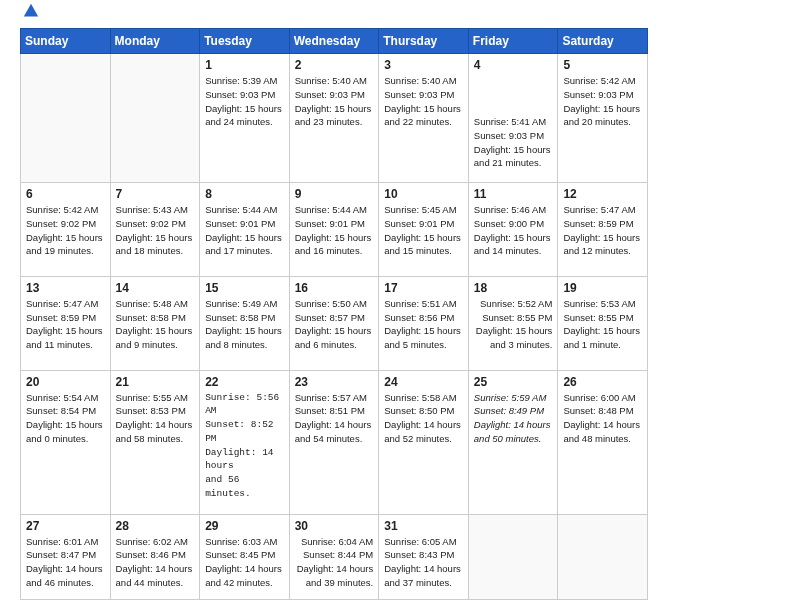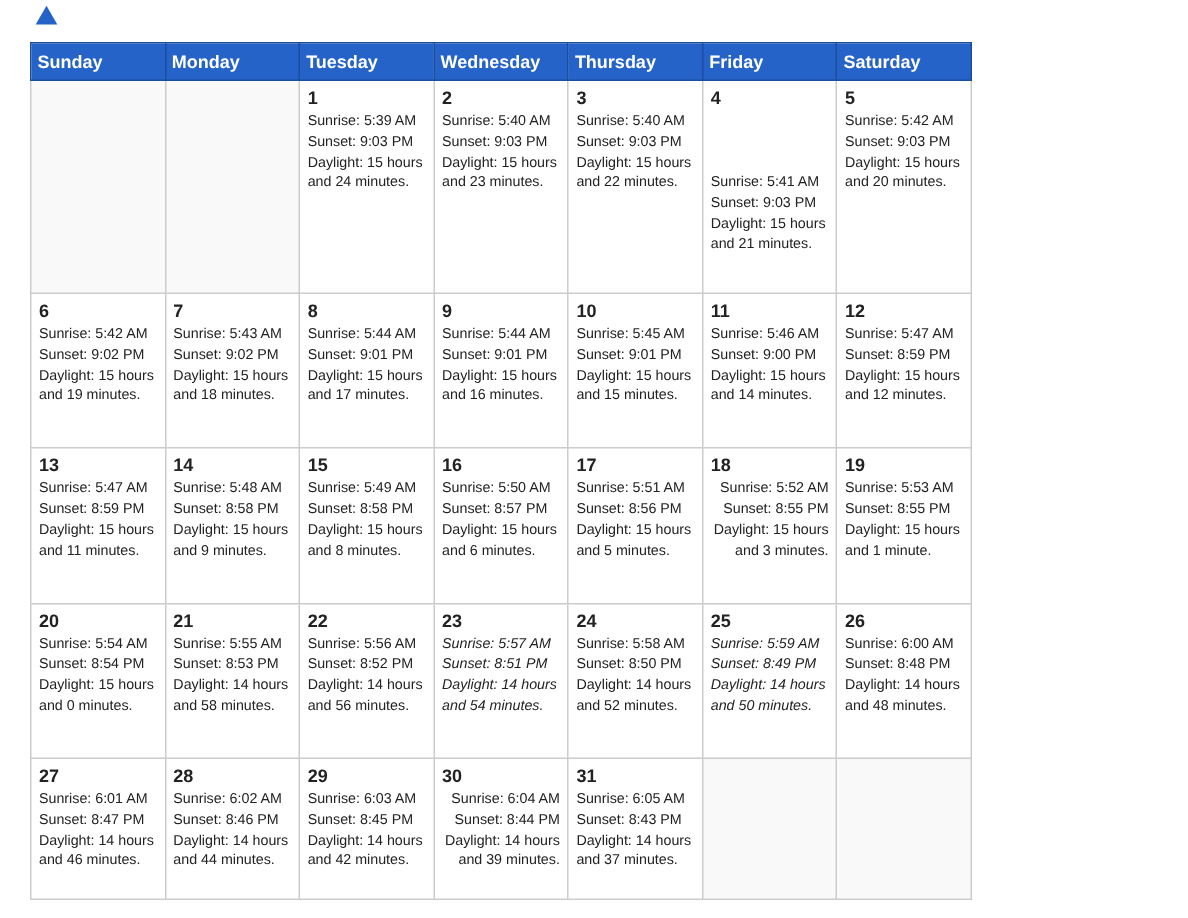--- a/index.html
+++ b/index.html
@@ -290,28 +290,28 @@
           </td>
           <td>
             <span class="day-num">21</span>
             <div class="cell-info" style="white-space: pre-line;">Sunrise: 5:55 AM
 Sunset: 8:53 PM
 Daylight: 14 hours
 and 58 minutes.</div>
           </td>
           <td>
             <span class="day-num">22</span>
-            <div class="cell-info" style="white-space: pre-line;">Sunrise: 5:56 AM
+            <div class="cell-info" style="white-space: pre-line; font-family: Liberation Mono, monospace;">Sunrise: 5:56 AM
 Sunset: 8:52 PM
 Daylight: 14 hours
 and 56 minutes.</div>
           </td>
           <td>
             <span class="day-num">23</span>
-            <div class="cell-info" style="white-space: pre-line; font-style: italic;">Sunrise: 5:57 AM
+            <div class="cell-info" style="white-space: pre-line;">Sunrise: 5:57 AM
 Sunset: 8:51 PM
 Daylight: 14 hours
 and 54 minutes.</div>
           </td>
           <td>
             <span class="day-num">24</span>
             <div class="cell-info" style="white-space: pre-line;">Sunrise: 5:58 AM
 Sunset: 8:50 PM
 Daylight: 14 hours
 and 52 minutes.</div>

